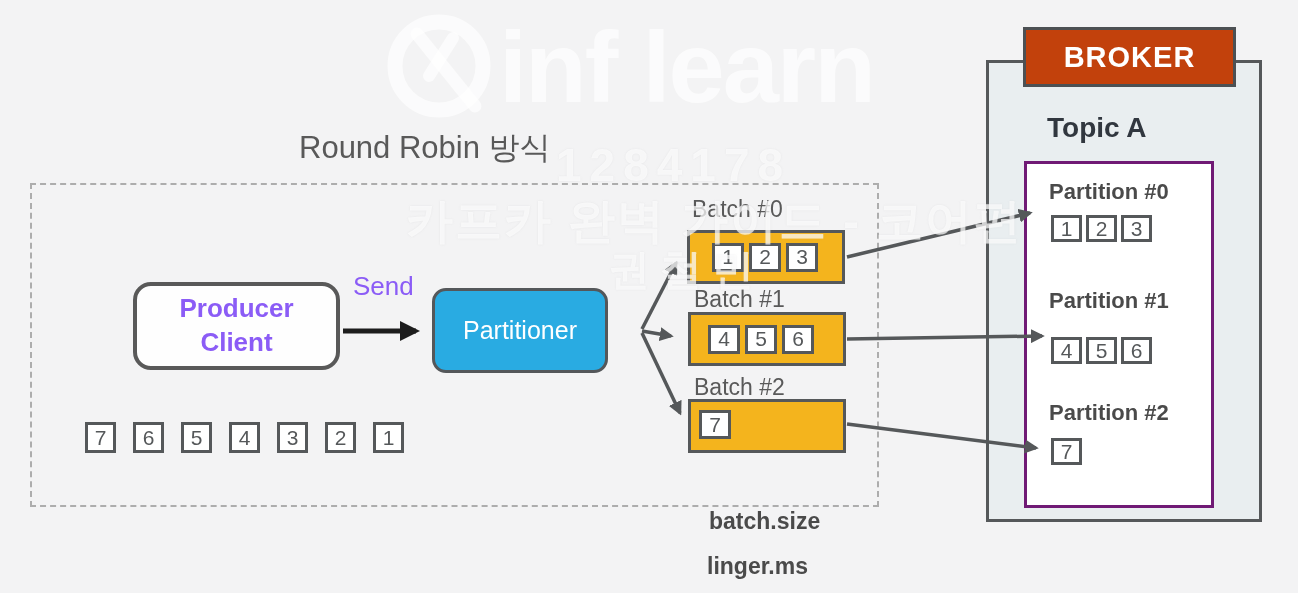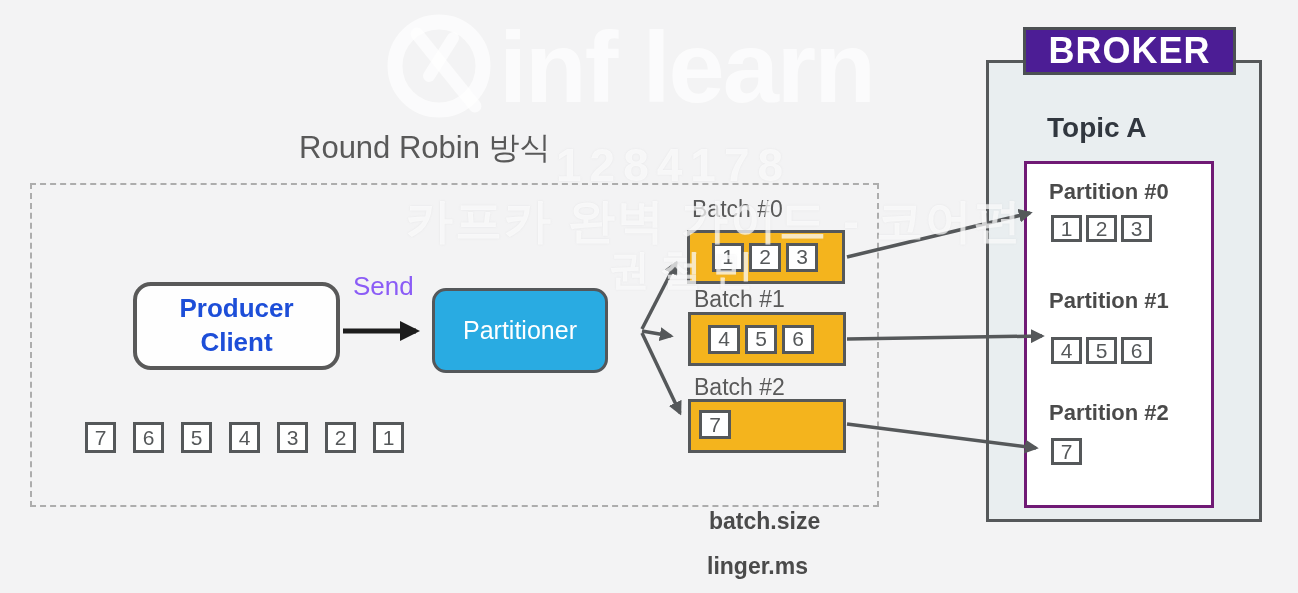--- a/index.html
+++ b/index.html
@@ -21,44 +21,44 @@
   .wm-logo   { position:absolute; left:383px; top:4px; }
   
   .layer { position:absolute; inset:0; z-index:2; }
   .title { position:absolute; left:299px; top:127px; font-size:31px; color:#595959; }
   .dashed-box { position:absolute; left:30px; top:183px; width:845px; height:320px;
                 border:2px dashed #ararad; border:2px dashed #adadad; }
   .producer-box { position:absolute; left:133px; top:282px; width:207px; height:88px;
                   box-sizing:border-box; background:#fefefe; border:4px solid #595959;
                   border-radius:18px; display:flex; flex-direction:column;
                   align-items:center; justify-content:center;
-                  font-size:26px; font-weight:bold; color:#1d4ed8; line-height:1.3; }
+                  font-size:26px; font-weight:bold; color:#8b5cf6; line-height:1.3; }
   .send-label { position:absolute; left:353px; top:271px; font-size:26px; color:#8b5cf6; }
   .partitioner-box { position:absolute; left:432px; top:288px; width:176px; height:85px;
                      box-sizing:border-box; background:#29abe2; border:3px solid #54575a;
                      border-radius:14px; display:flex; align-items:center; justify-content:center;
                      font-size:25px; color:#ffffff; }
   .cell { box-sizing:border-box; border:3px solid #55585a; background:#ffffff;
           color:#55585a; display:flex; align-items:center; justify-content:center;
           font-size:21px; }
   .queue { position:absolute; left:85px; top:422px; display:flex; gap:17px; }
   .queue .cell { width:31px; height:31px; }
   .batch-label { position:absolute; font-size:23px; color:#595959; white-space:nowrap; }
   .batch-box { position:absolute; width:158px; height:54px; box-sizing:border-box;
                background:#f4b41d; border:3px solid #55585a;
                display:flex; align-items:center; gap:5px; }
   .batch-box .cell { width:32px; height:29px; }
   .config-label { position:absolute; font-size:23px; font-weight:bold; color:#4a4a4a; }
   
   .broker-outer { position:absolute; left:986px; top:60px; width:276px; height:462px;
                   box-sizing:border-box; background:#e9eef0; border:3px solid #55585a; }
-  .broker-header { position:absolute; left:1023px; top:27px; width:213px; height:48px;
-                   box-sizing:border-box; background:#4c1d95; border:3px solid #4c5053;
+  .broker-header { position:absolute; left:1023px; top:27px; width:213px; height:60px;
+                   box-sizing:border-box; background:#c2410c; border:3px solid #4c5053;
                    display:flex; align-items:center; justify-content:center;
-                   font-size:36px; font-weight:bold; color:#ffffff; letter-spacing:1px; z-index:3; }
+                   font-size:29px; font-weight:bold; color:#ffffff; letter-spacing:1px; z-index:3; }
   .topic-label { position:absolute; left:1047px; top:112px; font-size:28px;
                  font-weight:bold; color:#31373f; }
   .topic-box { position:absolute; left:1024px; top:161px; width:190px; height:347px;
                box-sizing:border-box; background:#ffffff; border:3px solid #701a75; }
   .partition { position:absolute; left:22px; }
   .partition-label { font-size:22px; font-weight:bold; color:#4a4a4a; white-space:nowrap; }
   .partition-cells { display:flex; gap:4px; position:absolute; left:2px; }
   .partition-cells .cell { width:31px; height:27px; }
   .arrows { position:absolute; inset:0; z-index:4; pointer-events:none; }
 </style>

